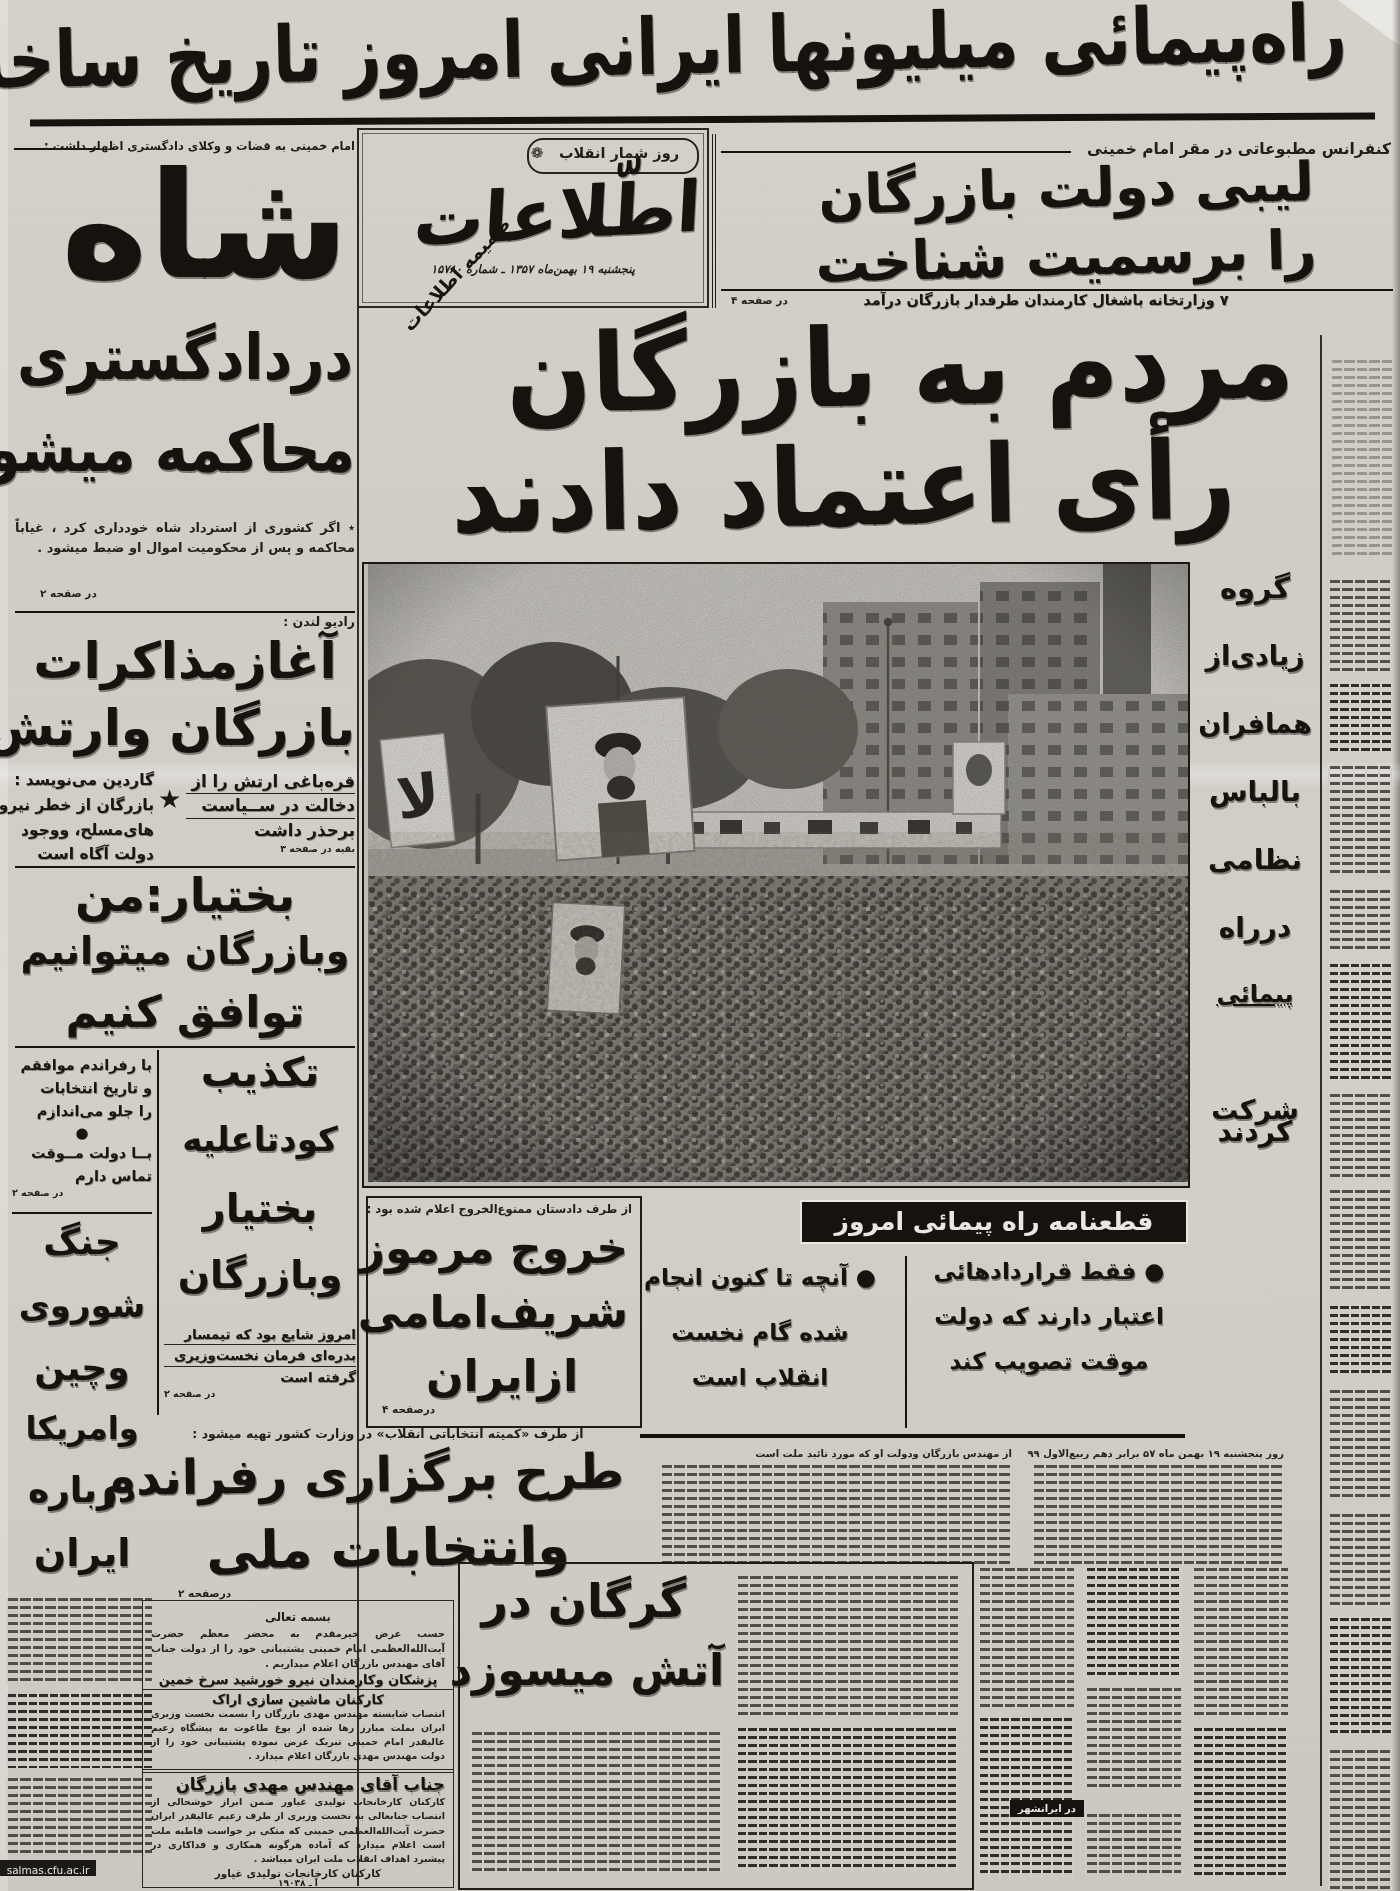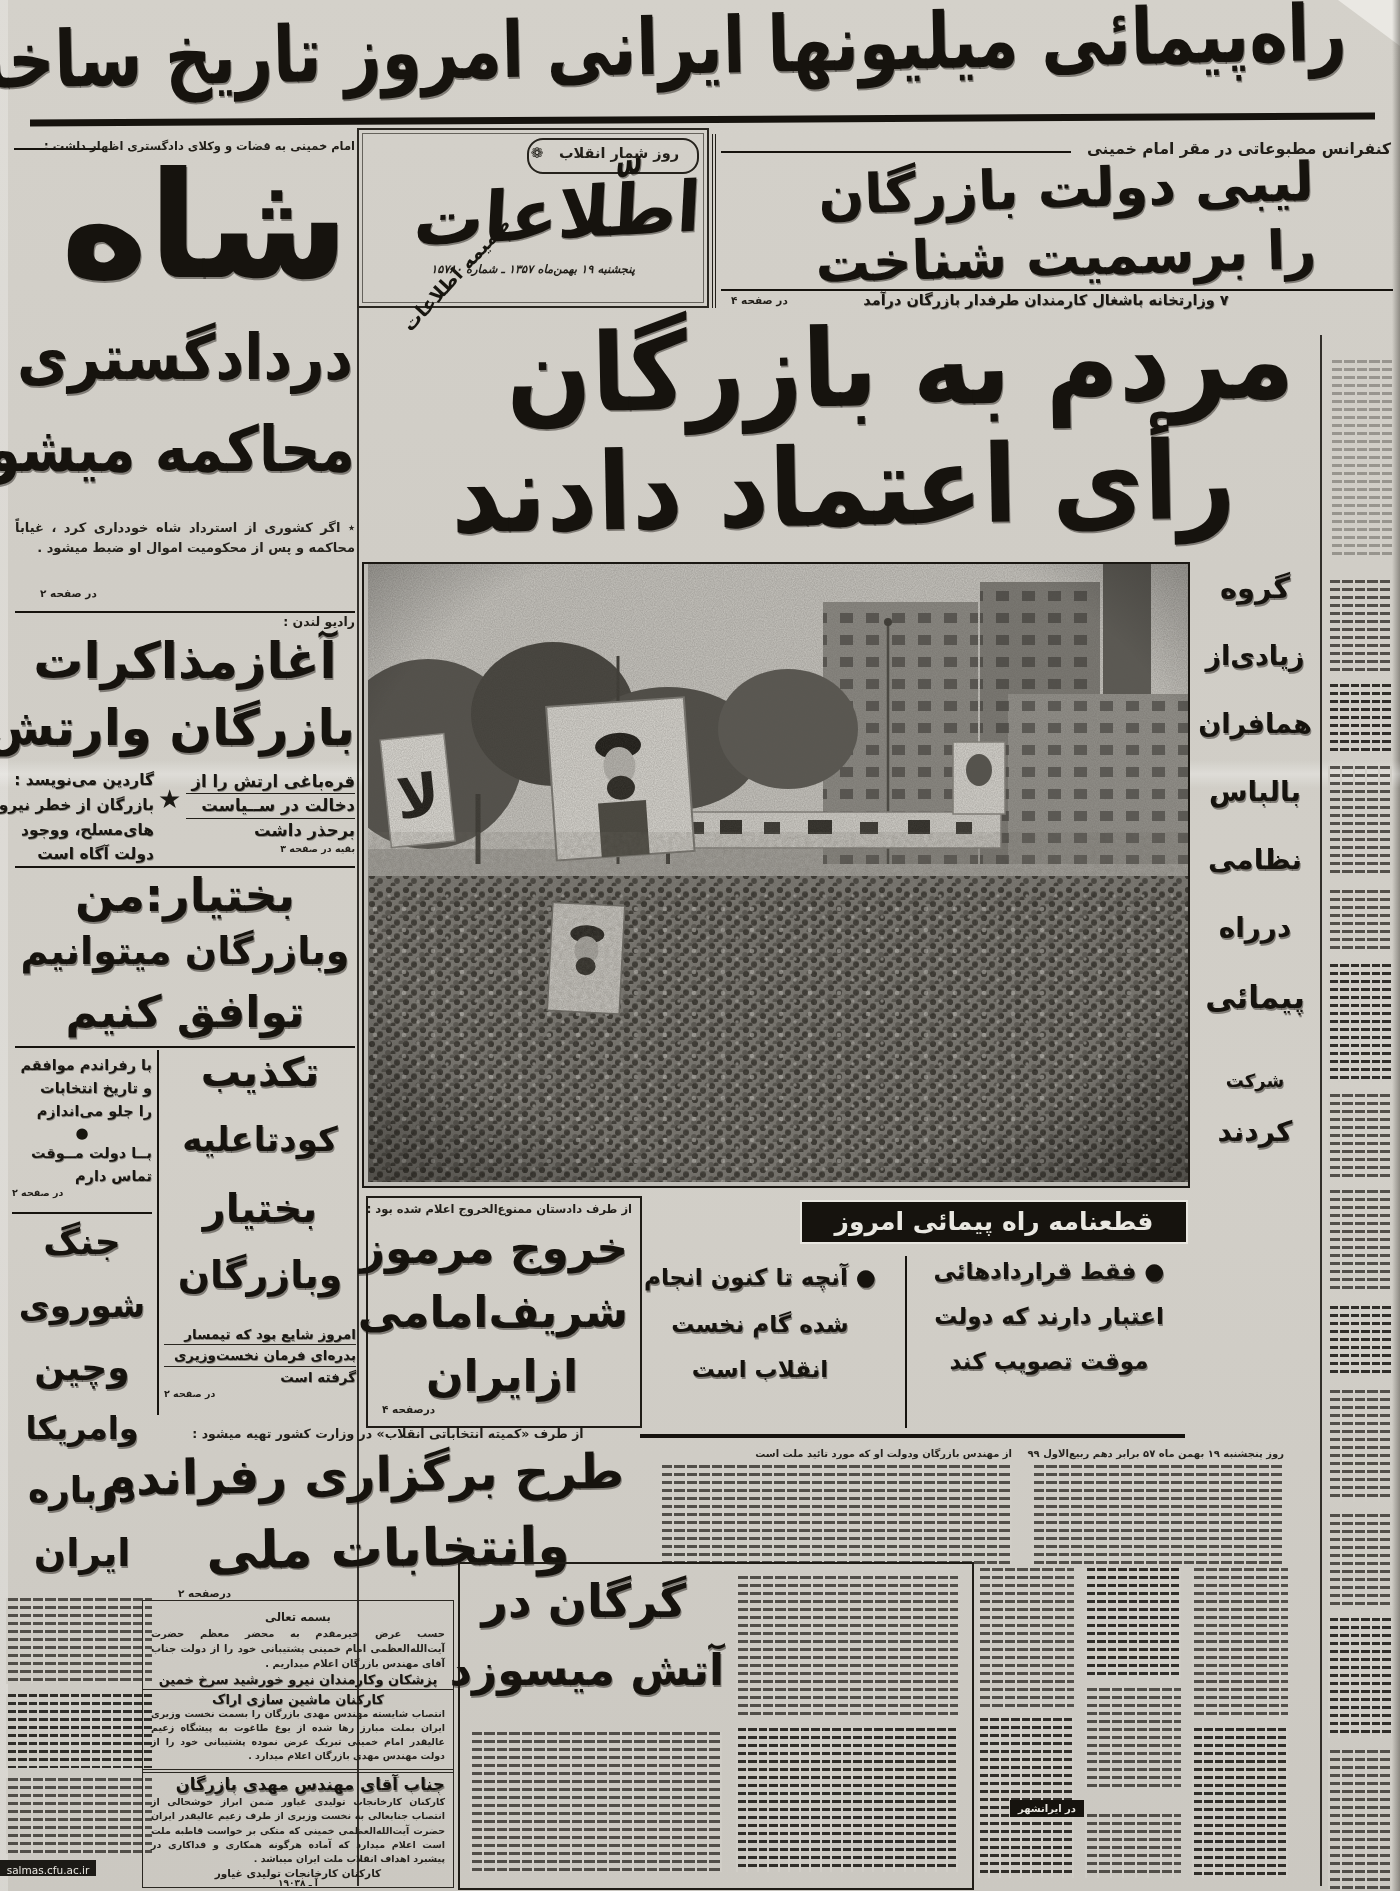--- a/index.html
+++ b/index.html
@@ -237,22 +237,22 @@
       <rect width="820" height="618" fill="url(#vig)"></rect>
     </svg>
   </div>
 
   <div class="abs head c nw" style="left:1196px;top:574px;width:118px;font-size:29px;">گروه</div>
   <div class="abs head c nw" style="left:1196px;top:642px;width:118px;font-size:27px;">زیادی‌از</div>
   <div class="abs head c nw" style="left:1196px;top:710px;width:118px;font-size:27px;">همافران</div>
   <div class="abs head c nw" style="left:1196px;top:778px;width:118px;font-size:28px;">بالباس</div>
   <div class="abs head c nw" style="left:1196px;top:846px;width:118px;font-size:28px;">نظامی</div>
   <div class="abs head c nw" style="left:1196px;top:914px;width:118px;font-size:28px;">درراه</div>
-  <div class="abs head c nw" style="left:1196px;top:982px;width:118px;font-size:31px;">پیمائی</div>
-  <div class="abs head c nw" style="left:1196px;top:1072px;width:118px;font-size:18px;">شرکت</div>
+  <div class="abs head c nw" style="left:1196px;top:982px;width:118px;font-size:24px;text-decoration:underline;">پیمائی</div>
+  <div class="abs head c nw" style="left:1196px;top:1096px;width:118px;font-size:27px;">شرکت</div>
   <div class="abs head c nw" style="left:1196px;top:1118px;width:118px;font-size:28px;">کردند</div>
 
   <div class="abs" style="left:1328px;top:580px;width:64px;">
     <div class="noise" style="height:92px;margin-bottom:12px;"></div>
     <div class="noise dk" style="height:70px;margin-bottom:12px;"></div>
     <div class="noise" style="height:112px;margin-bottom:12px;"></div>
     <div class="noise" style="height:62px;margin-bottom:12px;"></div>
     <div class="noise dk" style="height:118px;margin-bottom:12px;"></div>
     <div class="noise" style="height:84px;margin-bottom:12px;"></div>
     <div class="noise" style="height:104px;margin-bottom:12px;"></div>
@@ -272,21 +272,21 @@
   </div>
 
   <div class="abs tag-inv c nw" style="left:800px;top:1200px;width:388px;height:44px;line-height:44px;font-size:25px;font-weight:bold;box-shadow:inset 0 0 0 2px #e9e7e1, inset 0 0 0 4px #16130e;">قطعنامه راه پیمائی امروز</div>
   <div class="abs rule" style="left:905px;top:1256px;width:2px;height:172px;"></div>
   <div class="abs" style="left:915px;top:1260px;width:268px;">
     <div class="head c nw" style="font-size:23px;margin-bottom:22px;">● فقط قراردادهائی</div>
     <div class="head c nw" style="font-size:23px;margin-bottom:22px;">اعتبار دارند که دولت</div>
     <div class="head c nw" style="font-size:23px;">موقت تصویب کند</div>
   </div>
   <div class="abs" style="left:626px;top:1266px;width:268px;">
-    <div class="head c nw" style="font-size:23px;margin-bottom:24px;">● آنچه تا کنون انجام</div>
+    <div class="head c nw" style="font-size:23px;margin-bottom:32px;">● آنچه تا کنون انجام</div>
     <div class="head c nw" style="font-size:23px;margin-bottom:22px;">شده گام نخست</div>
     <div class="head c nw" style="font-size:23px;">انقلاب است</div>
   </div>
   <div class="abs rule" style="left:640px;top:1434px;width:545px;height:4px;"></div>
 
   <div class="abs" style="left:1032px;top:1446px;width:252px;">
     <div class="body-txt c nw" style="font-size:10px;">روز پنجشنبه ۱۹ بهمن ماه ۵۷ برابر دهم ربیع‌الاول ۹۹</div>
     <div class="noise" style="height:100px;margin-top:4px;"></div>
   </div>
   <div class="abs" style="left:660px;top:1446px;width:352px;">

